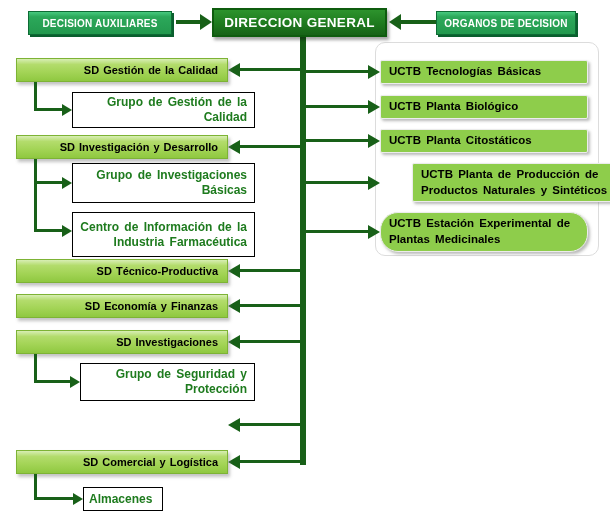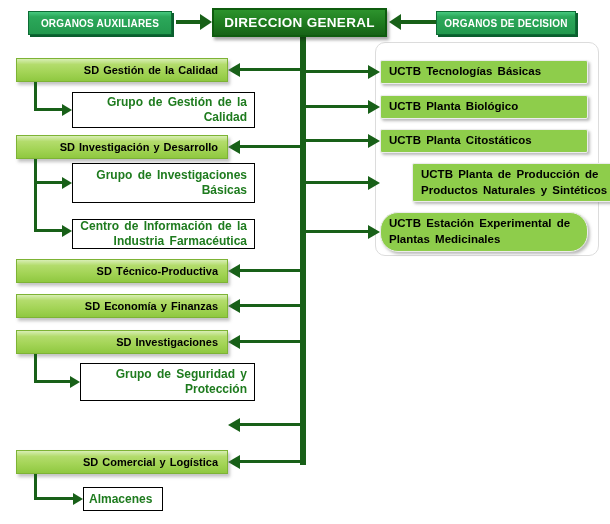--- a/index.html
+++ b/index.html
@@ -81,21 +81,21 @@
 </style>
 </head>
 <body>
 
 <div class="canvas">
 
   <div class="frame"></div>
 
   <div class="trunk"></div>
 
-  <div class="box topbox" style="left:28px;top:11px;width:144px;height:24px;">ORGANOS AUXILIARES</div>
+  <div class="box topbox" style="left:28px;top:11px;width:144px;height:24px;">DECISION AUXILIARES</div>
 
   <div class="tline" style="left:176px;top:20px;width:25px;"></div>
   <div class="head head-r-lg" style="left:200px;top:14px;"></div>
 
   <div class="box dgbox" style="left:212px;top:8px;width:175px;height:29px;">DIRECCION GENERAL</div>
 
   <div class="head head-l-lg" style="left:389px;top:14px;"></div>
   <div class="tline" style="left:401px;top:20px;width:47px;"></div>
 
   <div class="box topbox" style="left:436px;top:11px;width:140px;height:24px;">ORGANOS DE DECISION</div>
@@ -156,21 +156,21 @@
   <div class="vline" style="left:34px;top:354px;height:29px;"></div>
   <div class="hline" style="left:34px;top:380px;width:36px;"></div>
   <div class="head head-r-sm" style="left:70px;top:376px;"></div>
 
   <div class="vline" style="left:34px;top:474px;height:26px;"></div>
   <div class="hline" style="left:34px;top:497px;width:39px;"></div>
   <div class="head head-r-sm" style="left:73px;top:493px;"></div>
 
   <div class="box grp" style="left:72px;top:92px;width:183px;height:36px;">Grupo de Gestión de la Calidad</div>
   <div class="box grp" style="left:72px;top:163px;width:183px;height:40px;">Grupo de Investigaciones Básicas</div>
-  <div class="box grp" style="left:72px;top:219px;width:183px;height:30px;">Centro de Información de la Industria Farmacéutica</div>
+  <div class="box grp" style="left:72px;top:212px;width:183px;height:45px;">Centro de Información de la Industria Farmacéutica</div>
   <div class="box grp" style="left:80px;top:363px;width:175px;height:38px;">Grupo de Seguridad y Protección</div>
   <div class="box grp leftal" style="left:83px;top:487px;width:80px;height:24px;">Almacenes</div>
 
   <div class="box uctb" style="top:60px;height:24px;">UCTB Tecnologías Básicas</div>
   <div class="box uctb" style="top:95px;height:24px;">UCTB Planta Biológico</div>
   <div class="box uctb" style="top:129px;height:24px;">UCTB Planta Citostáticos</div>
   <div class="box uctb" style="top:163px;height:39px;margin-left:32px;">UCTB Planta de Producción de Productos Naturales y Sintéticos</div>
   <div class="box uctb" style="top:212px;height:40px;border-radius:18px;">UCTB Estación Experimental de Plantas Medicinales</div>
 
 </div>

